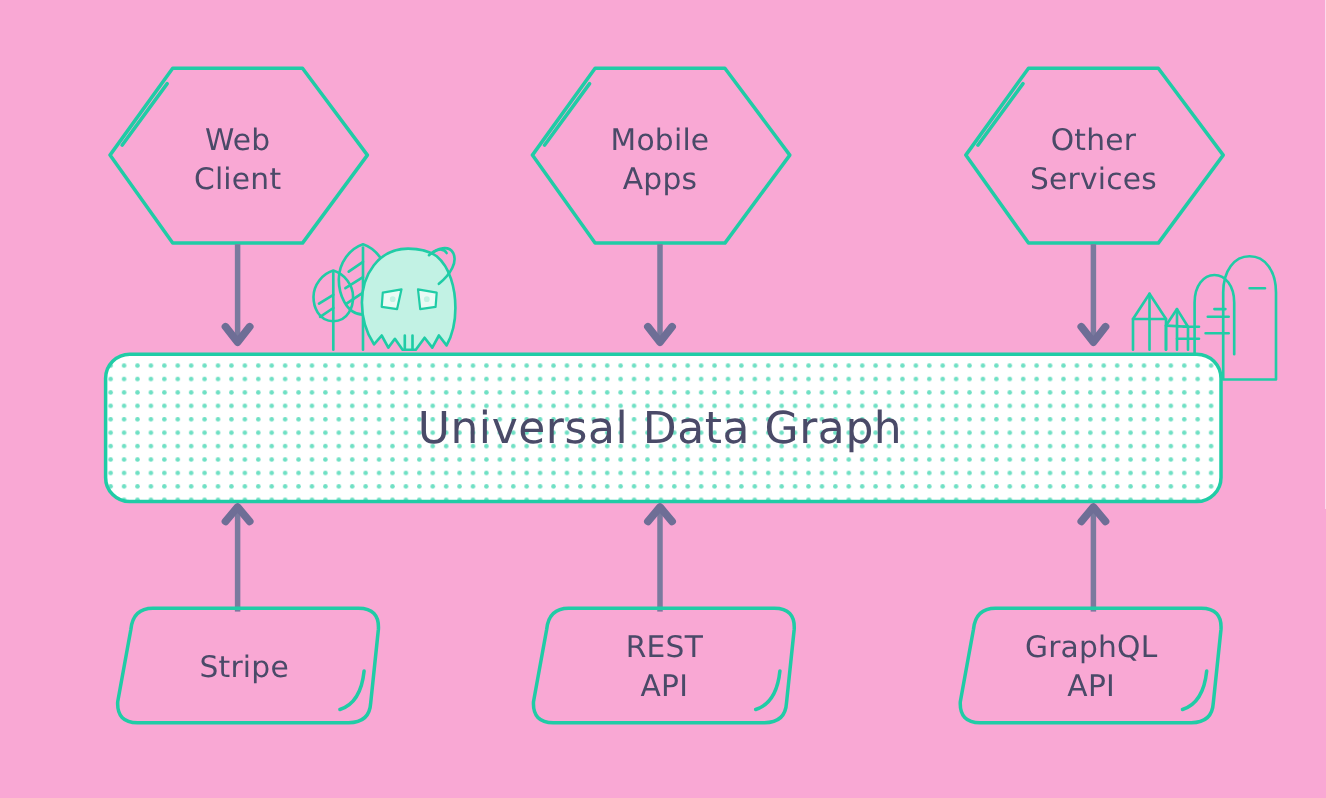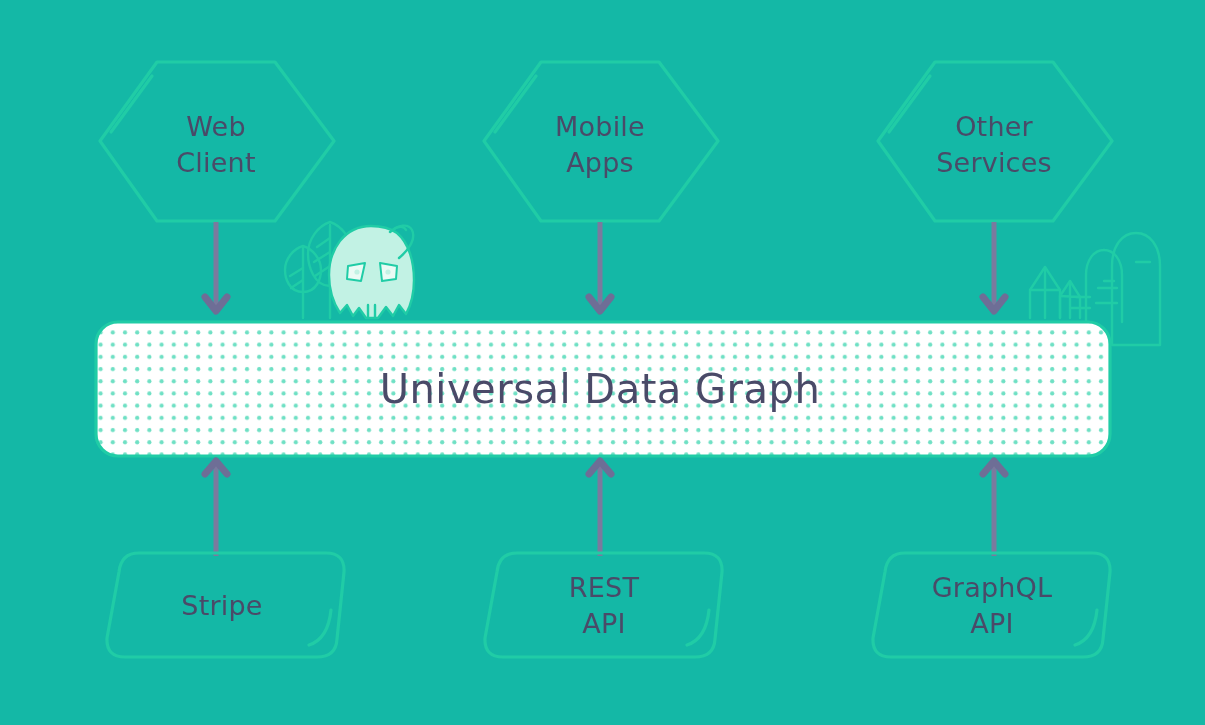--- a/index.html
+++ b/index.html
@@ -8,21 +8,21 @@
     padding: 0;
     background: #ffffff;
   }
   body {
     font-family: "DejaVu Sans", "Liberation Sans", sans-serif;
   }
   #stage {
     position: relative;
     width: 1205px;
     height: 725px;
-    background: #14b8a6;
+    background: #f9a8d4;
     overflow: hidden;
   }
   #diagram-svg {
     position: absolute;
     left: 0;
     top: 0;
     width: 1205px;
     height: 725px;
     display: block;
   }

